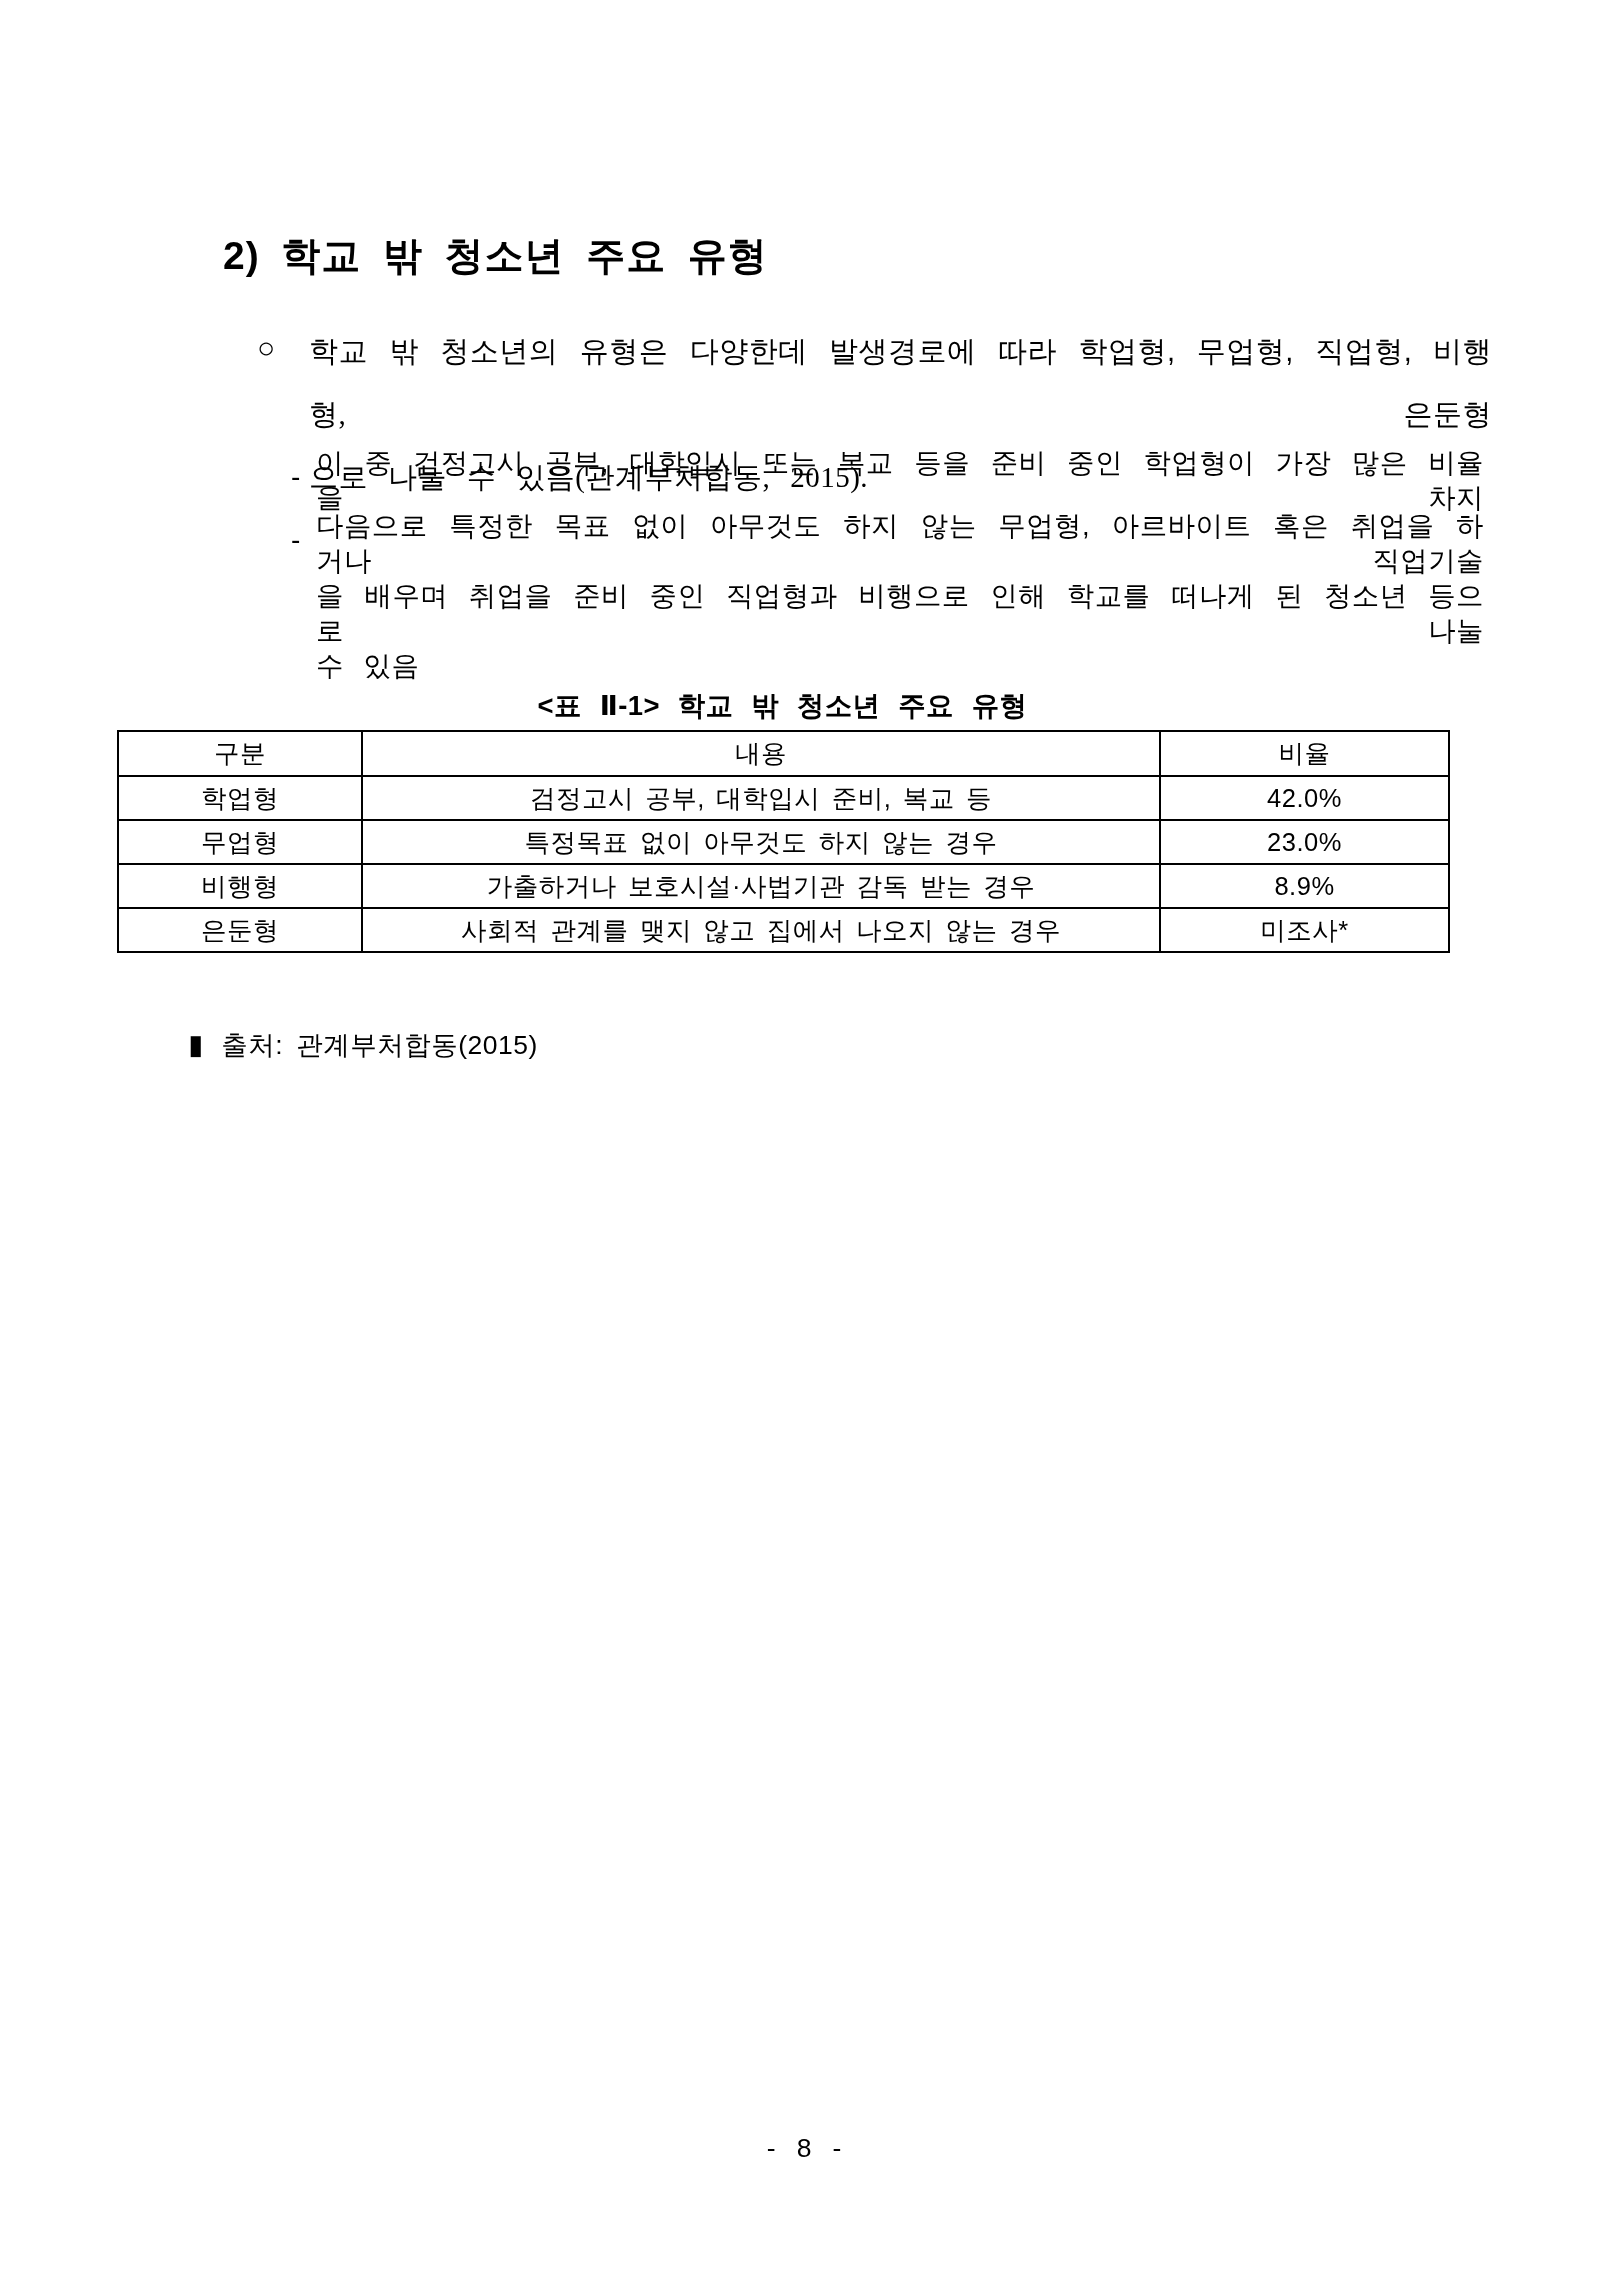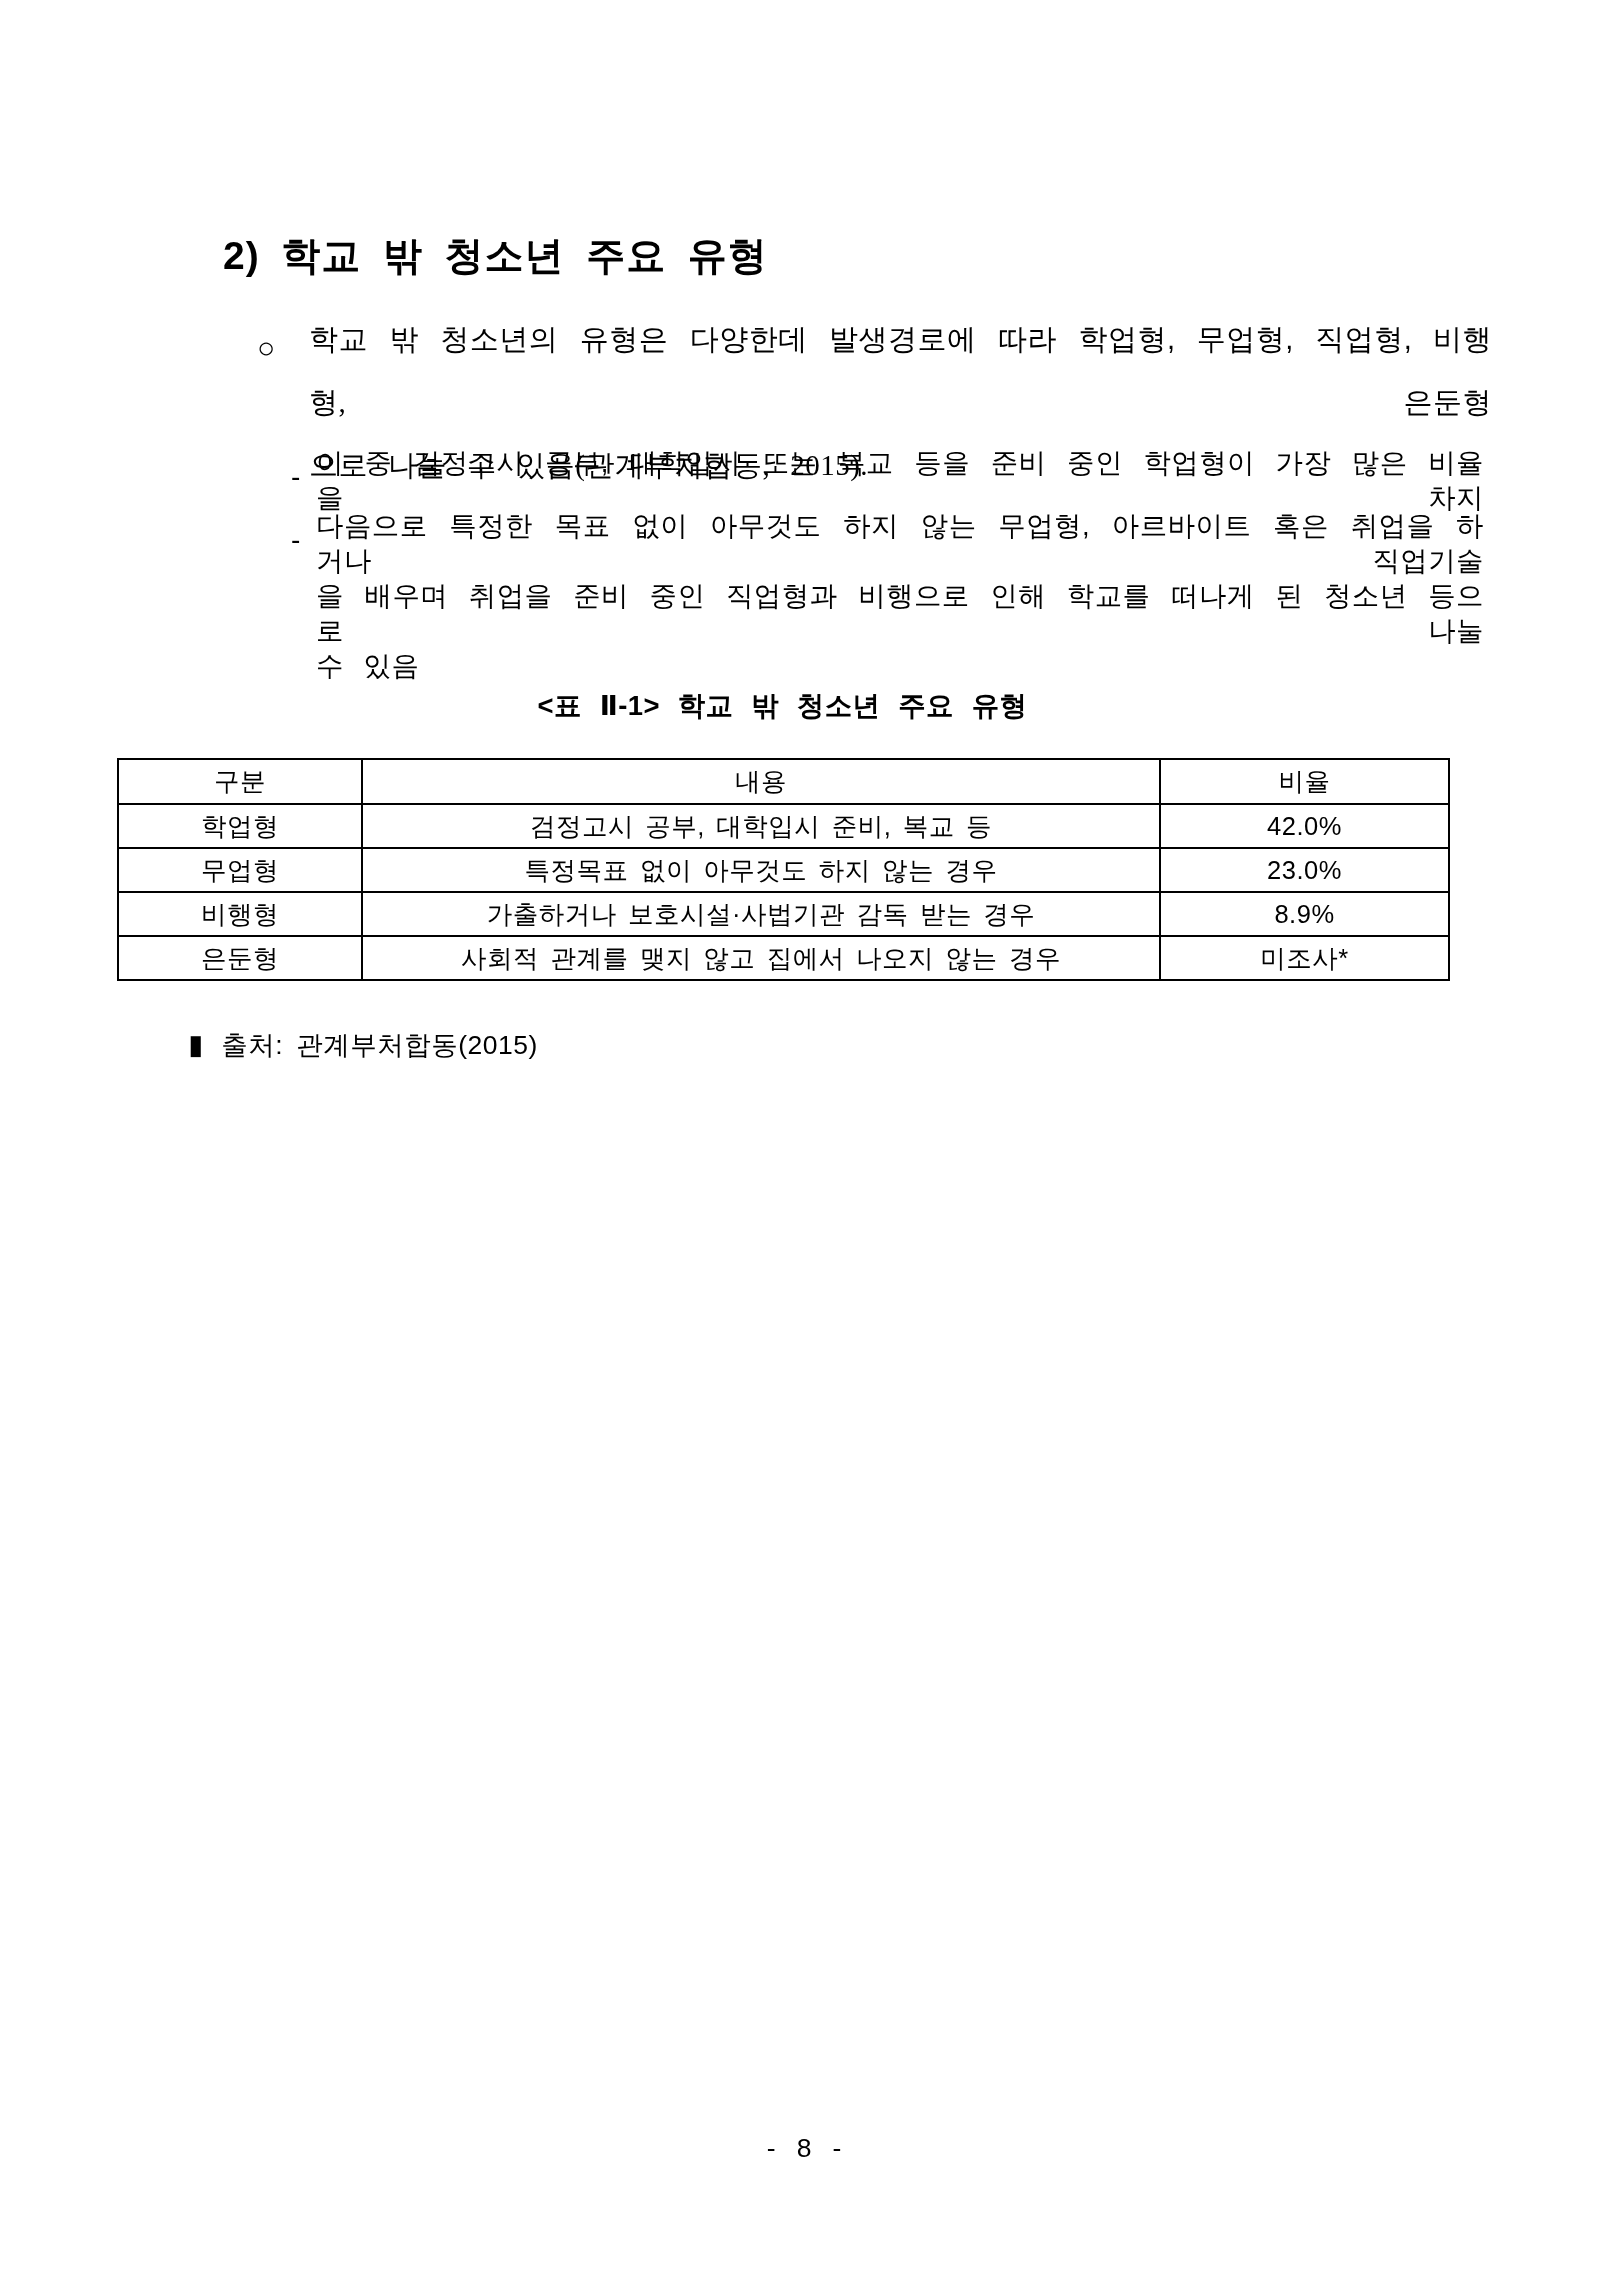--- a/index.html
+++ b/index.html
@@ -34,21 +34,21 @@
   .bullet-marker { left: 257px; top: 316px; font-size: 30px; }
   .dash1-marker  { left: 291px; top: 445px; }
   .dash2-marker  { left: 291px; top: 508px; }
 
   .textblock {
     position: absolute;
     word-spacing: 0.42em;
     letter-spacing: 0.5px;
   }
   .bullet-text {
-    left: 309px; top: 308px; width: 1183px;
+    left: 309px; top: 320px; width: 1183px;
     font-size: 29px; line-height: 63px;
   }
   .dash-text {
     left: 316px; top: 445px; width: 1168px;
     font-size: 27.4px; line-height: 35px;
   }
   .dash2-text { top: 508px; }
 
   .jline { text-align: justify; text-align-last: justify; }
   .lline { text-align: right; text-align-last: left; }
@@ -58,21 +58,21 @@
     left: 117px; top: 688px; width: 1331px;
     text-align: center;
     font-size: 27.4px;
     font-weight: bold;
     word-spacing: 0.35em;
     letter-spacing: 0.5px;
   }
 
   table.types {
     position: absolute;
-    left: 117px; top: 758px;
+    left: 117px; top: 730px;
     width: 1331px;
     border-collapse: collapse;
     table-layout: fixed;
     border: 2.9px solid #000;
     padding-left: 36px;
   }
   table.types th, table.types td {
     border: 2px solid #000;
     text-align: center;
     vertical-align: middle;

